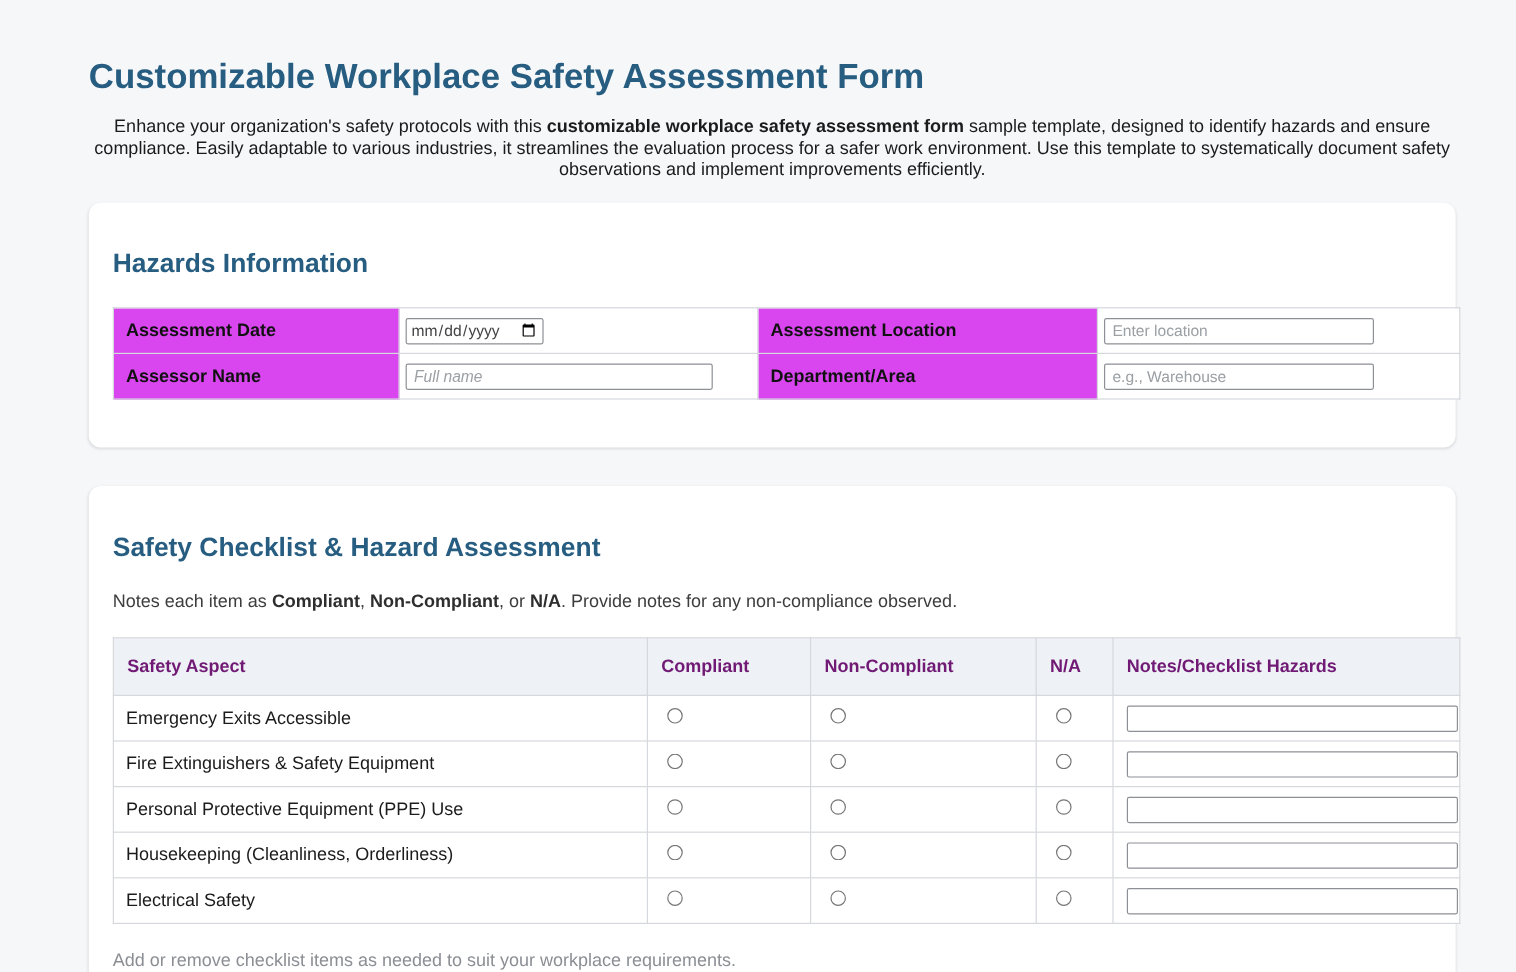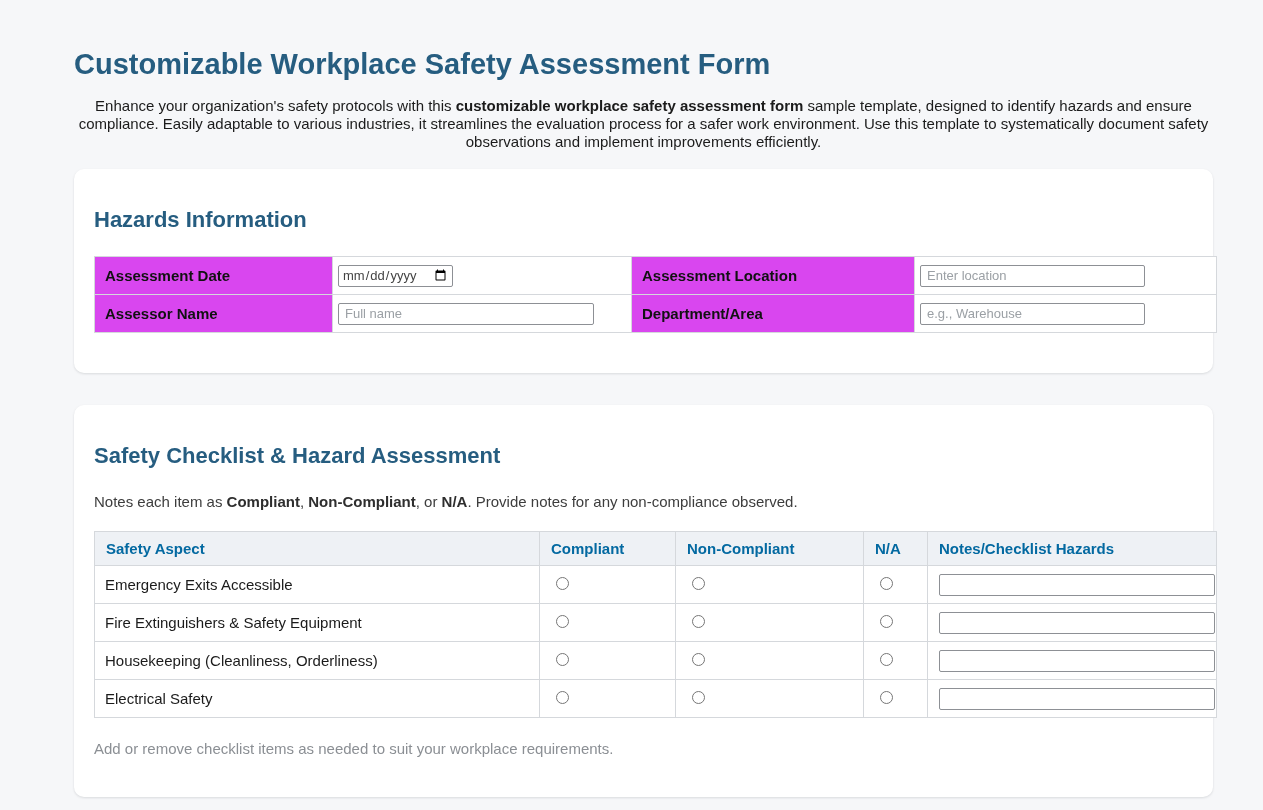--- a/index.html
+++ b/index.html
@@ -79,21 +79,21 @@
     width: 115px;
     height: 22px;
     font-family: "Liberation Sans", sans-serif;
     font-size: 13px;
     border: 1px solid #8d9095;
     border-radius: 2px;
     padding: 0 3px;
     color: #444;
     background: #fff;
   }
-  input.w-name { width: 256px; }
+  input.w-name { width: 256px; font-style: italic; }
   input.w-loc  { width: 225px; }
   
   p.instruction {
     margin-top: 24px;
     font-size: 15px;
     color: #3d3d3d;
   }
   p.instruction b { color: #2e2e2e; }
   table.check-table {
     border-collapse: collapse;
@@ -103,23 +103,23 @@
   }
   table.check-table th, table.check-table td {
     border: 1px solid #d5d8dc;
     vertical-align: middle;
     text-align: left;
     font-size: 15px;
   }
   table.check-table th {
     background: #eef1f5;
     font-weight: bold;
-    height: 34px;
+    height: 48px;
     padding-left: 11px;
-    color: #0369a1;
+    color: #701a75;
   }
   table.check-table td { height: 38px; padding-left: 11px; background: #fff; }
   table.check-table td.aspect-cell { padding-left: 10px; color: #1b1b1b; }
   col.cl-c1 { width: 445px; } col.cl-c2 { width: 136px; }
   col.cl-c3 { width: 188px; } col.cl-c4 { width: 64px; }
   col.cl-c5 { width: 289px; }
   input.radio {
     width: 13px; height: 13px;
     margin: 0 0 0 5px;
     accent-color: #666;
@@ -206,20 +206,27 @@
           <td class="notes-cell"><input type="text" class="text-input notes-input" style=""></td>
         </tr>
         <tr>
           <td class="aspect-cell">Fire Extinguishers &amp; Safety Equipment</td>
           <td><input type="radio" name="row1" class="radio" style=""></td>
           <td><input type="radio" name="row1" class="radio" style=""></td>
           <td><input type="radio" name="row1" class="radio" style=""></td>
           <td class="notes-cell"><input type="text" class="text-input notes-input" style=""></td>
         </tr>
         <tr>
+          <td class="aspect-cell">Personal Protective Equipment (PPE) Use</td>
+          <td><input type="radio" name="row2" class="radio" style=""></td>
+          <td><input type="radio" name="row2" class="radio" style=""></td>
+          <td><input type="radio" name="row2" class="radio" style=""></td>
+          <td class="notes-cell"><input type="text" class="text-input notes-input" style=""></td>
+        </tr>
+        <tr>
           <td class="aspect-cell">Housekeeping (Cleanliness, Orderliness)</td>
           <td><input type="radio" name="row3" class="radio" style=""></td>
           <td><input type="radio" name="row3" class="radio" style=""></td>
           <td><input type="radio" name="row3" class="radio" style=""></td>
           <td class="notes-cell"><input type="text" class="text-input notes-input" style=""></td>
         </tr>
         <tr>
           <td class="aspect-cell">Electrical Safety</td>
           <td><input type="radio" name="row4" class="radio" style=""></td>
           <td><input type="radio" name="row4" class="radio" style=""></td>

